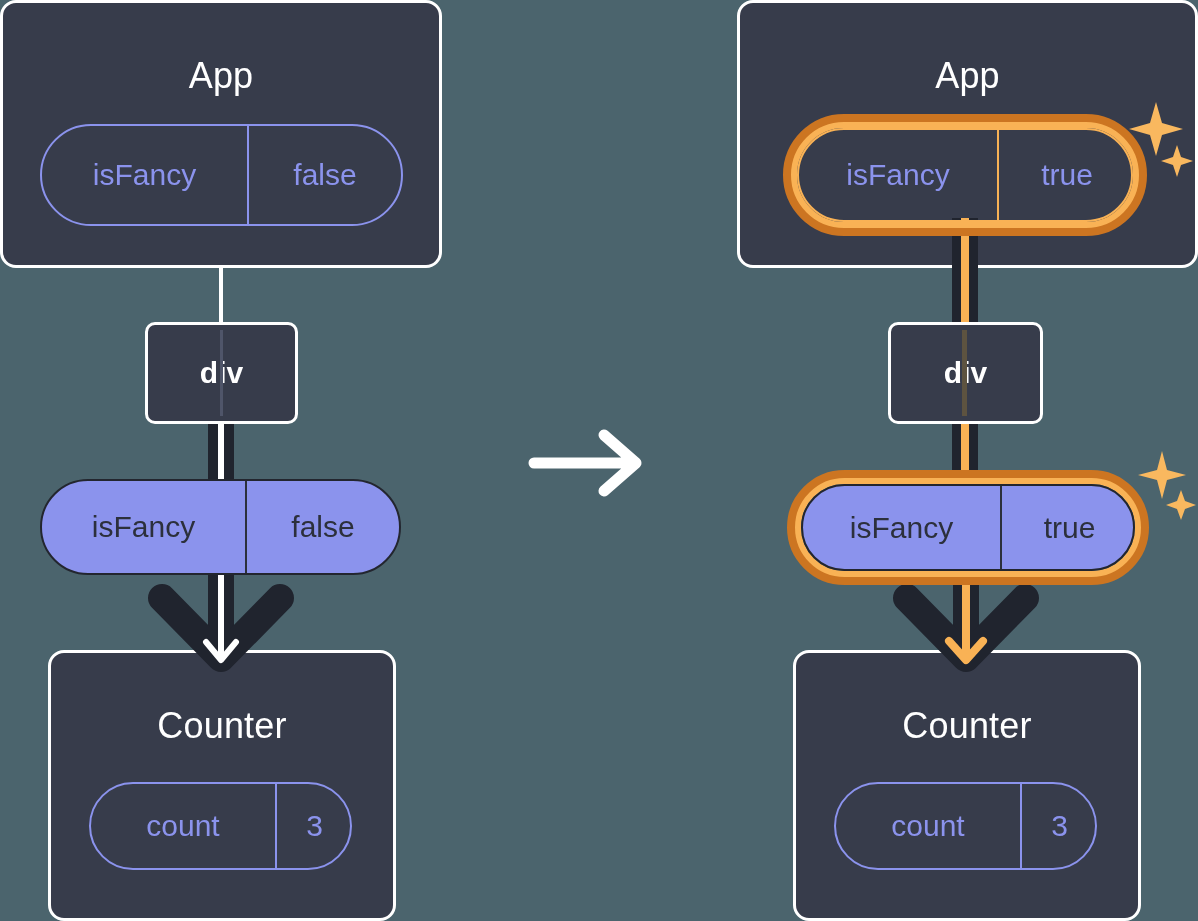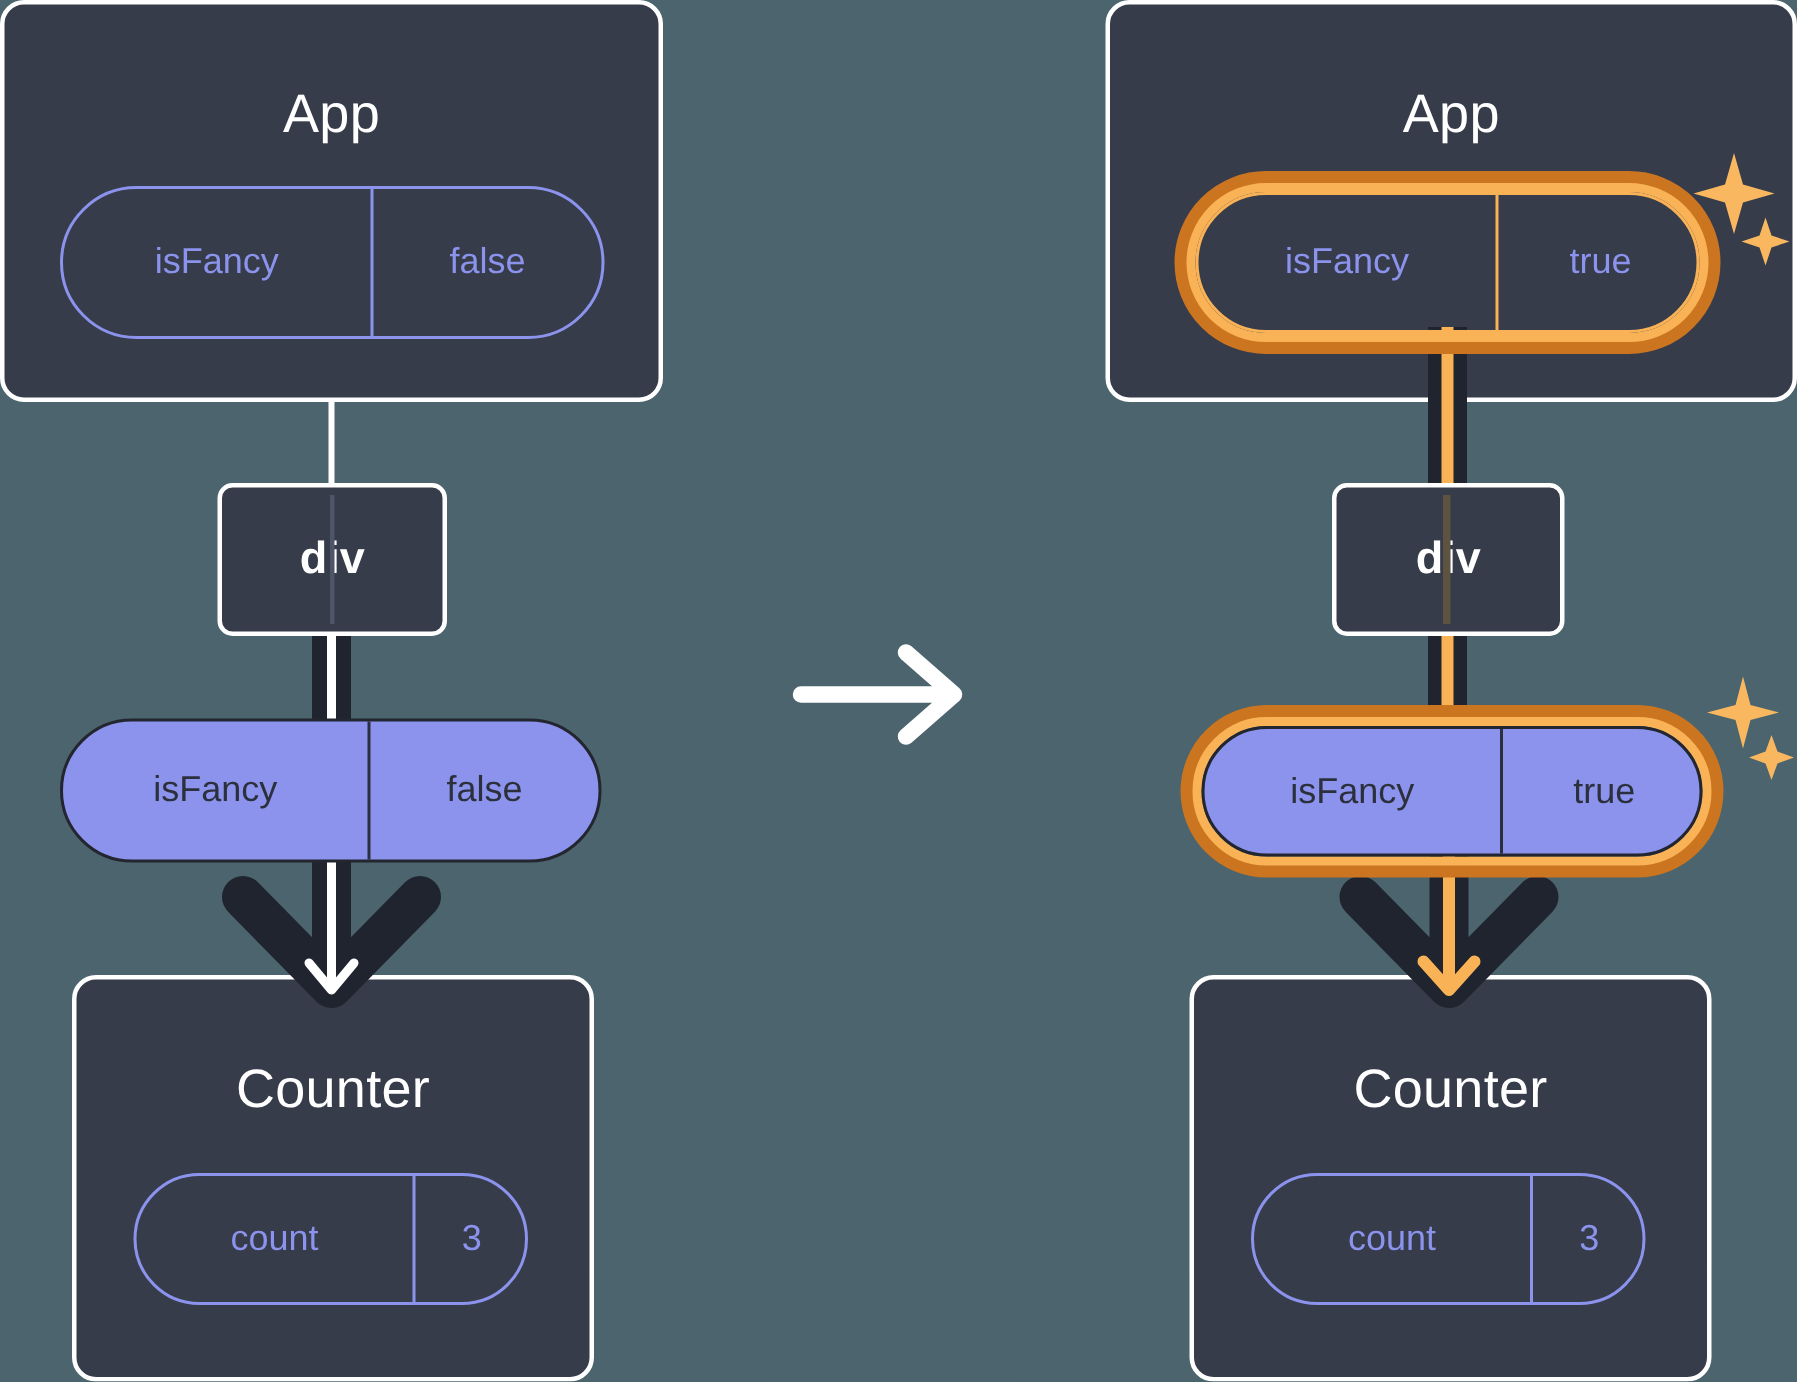--- a/index.html
+++ b/index.html
@@ -77,21 +77,21 @@
   }
   .pill-filled .pill-key,
   .pill-filled .pill-val { color: #2c303c; }
   .pill-filled .pill-divider { background: #2c303c; }
 
   .pill-key, .pill-val {
     flex: 0 0 auto;
     display: flex;
     align-items: center;
     justify-content: center;
-    font-size: 24px;
+    font-size: 30px;
     white-space: nowrap;
   }
   .pill-divider { width: 2px; flex: 0 0 auto; }
   .pill-val.bold { font-weight: 400; }
   .ring-outer {
     position: absolute;
     border-radius: 999px;
     box-sizing: border-box;
     border: 11px solid #cc7521;
     z-index: 9;

